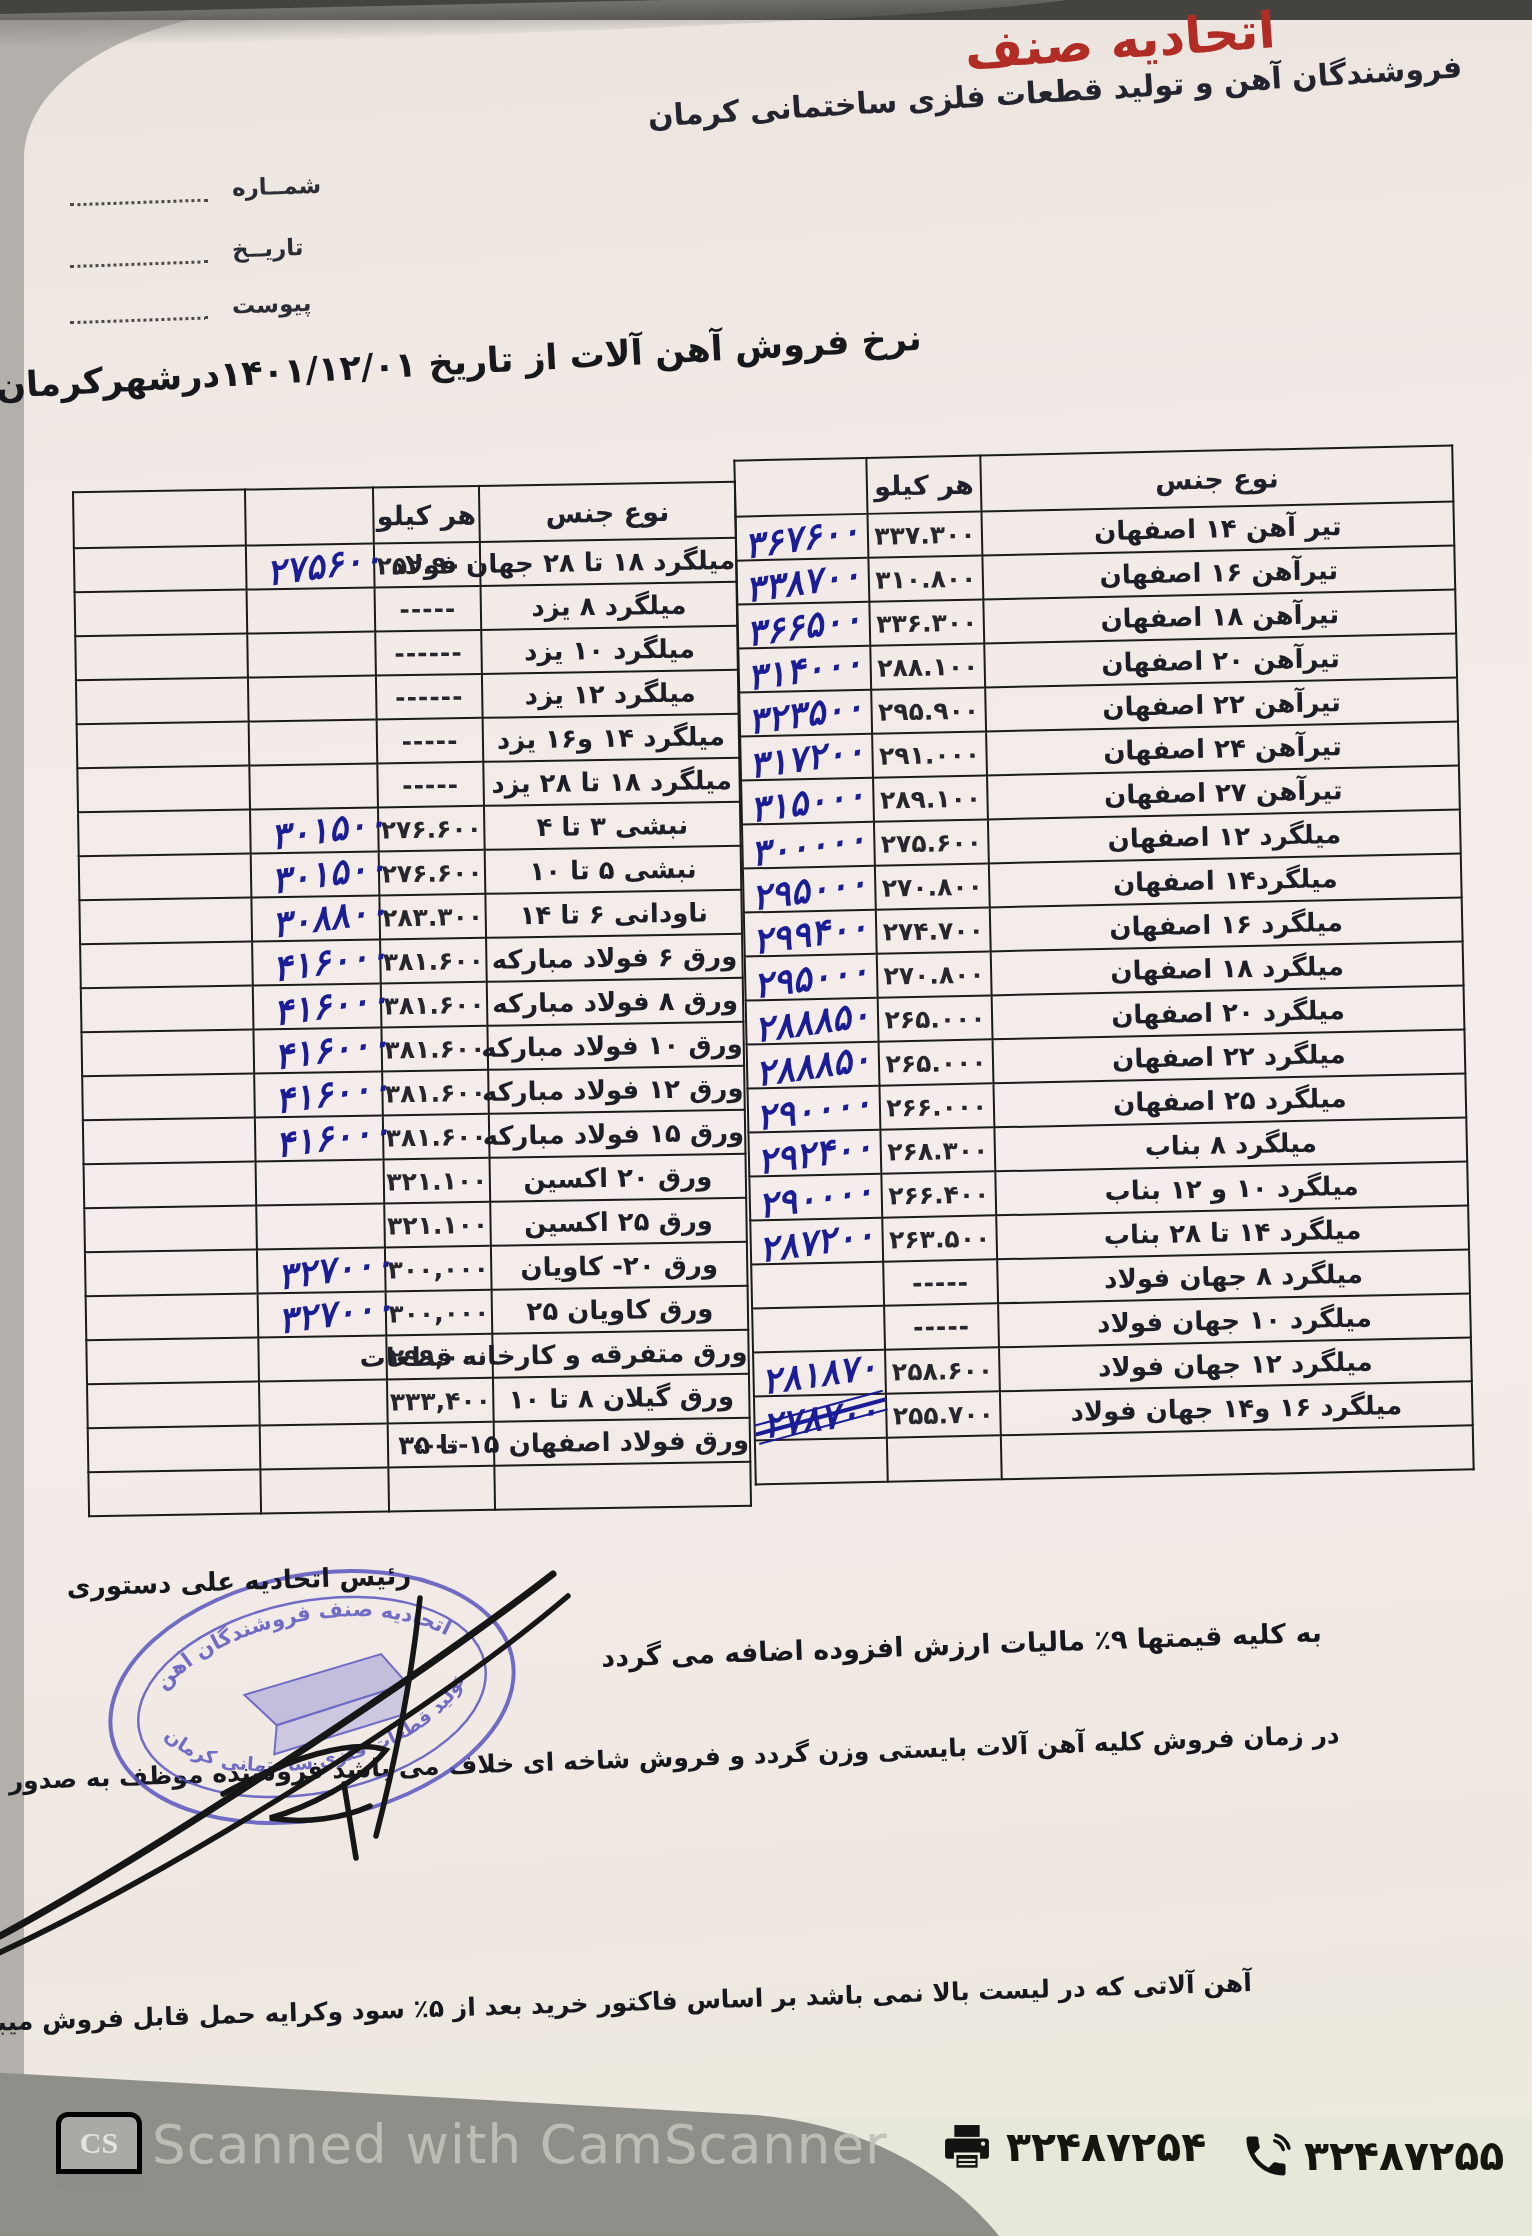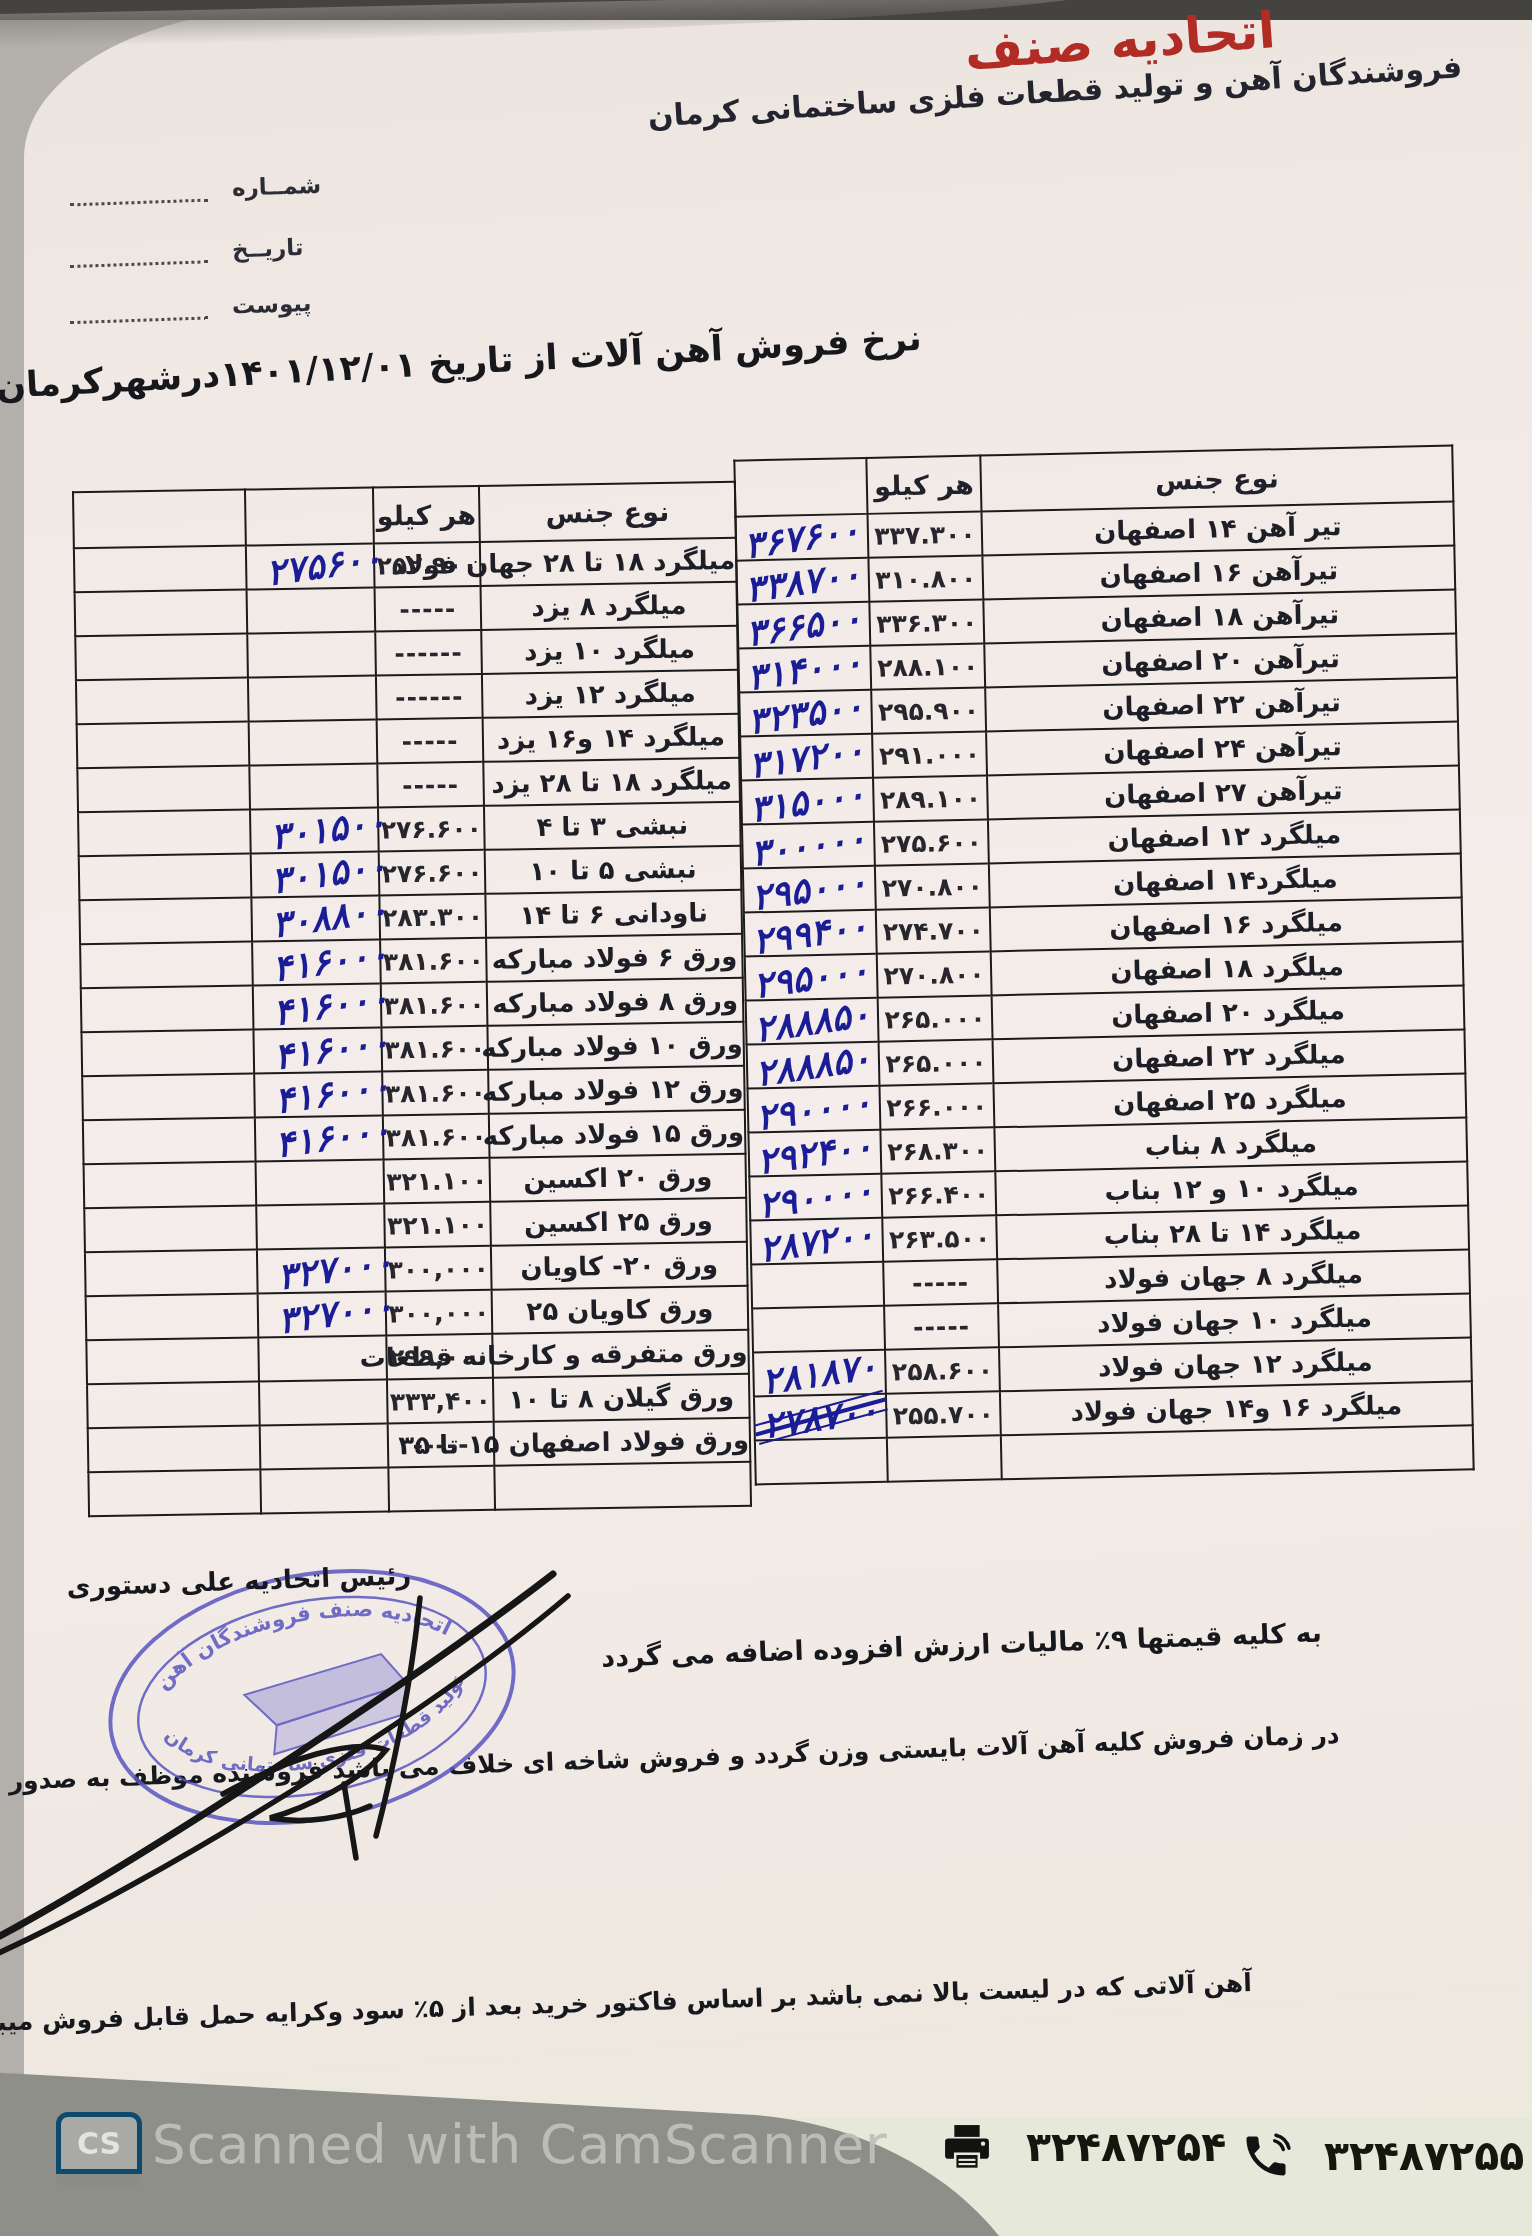--- a/index.html
+++ b/index.html
@@ -57,26 +57,26 @@
                color:#17181d;direction:rtl;text-align:center;transform:rotate(-2deg);white-space:nowrap;}
   .note{position:absolute;z-index:5;font-weight:bold;color:#17181d;direction:rtl;text-align:center;white-space:nowrap;}
   .note-vat{left:672px;top:1628px;width:650px;font-size:27px;transform:rotate(-2deg);}
   .note-weigh{left:78px;top:1742px;width:1262px;font-size:25px;transform:rotate(-2deg);}
   .note-fact{left:112px;top:1986px;width:1140px;font-size:25px;transform:rotate(-1.8deg);}
   .stamp{position:absolute;left:96px;top:1556px;width:432px;height:282px;z-index:5;transform:rotate(-11deg);opacity:.85;}
   .signature-svg{position:absolute;left:-12px;top:1536px;width:610px;height:445px;z-index:7;}
 
   
   .cam-logo{position:absolute;left:56px;top:2112px;width:86px;height:78px;z-index:8;}
-  .cam-logo-top{height:52px;background:#a9a9a5;border:5px solid #0c4a6e;border-radius:12px 12px 0 0;
-                display:flex;align-items:center;justify-content:center;font-size:30px;font-weight:bold;color:#e4e4de;}
+  .cam-logo-top{height:52px;background:#a9a9a5;border:5px solid #000000;border-radius:12px 12px 0 0;
+                display:flex;align-items:center;justify-content:center;font-size:30px;font-weight:bold;color:#e4e4de;font-family:Liberation Serif, serif;}
   .cam-logo-bottom{height:16px;background:#8d8d88;border-radius:0 0 12px 12px;}
   .cam-text{position:absolute;left:152px;top:2114px;z-index:8;font-size:53px;font-weight:500;
             color:rgba(190,193,183,.95);letter-spacing:1px;white-space:nowrap;}
-  .contact{position:absolute;top:2120px;display:flex;align-items:center;gap:32px;z-index:8;}
+  .contact{position:absolute;top:2120px;display:flex;align-items:center;gap:12px;z-index:8;}
   .contact-fax{left:940px;} .contact-phone{left:1240px;margin-top:10px;}
   .contact svg{display:block;}
   .contact-number{font-size:41px;font-weight:bold;color:#16160f;letter-spacing:2px;}
 </style>
 </head>
 <body>
 
 <div class="canvas">
   <div class="sheet"></div>
   <div class="top-band"></div>

